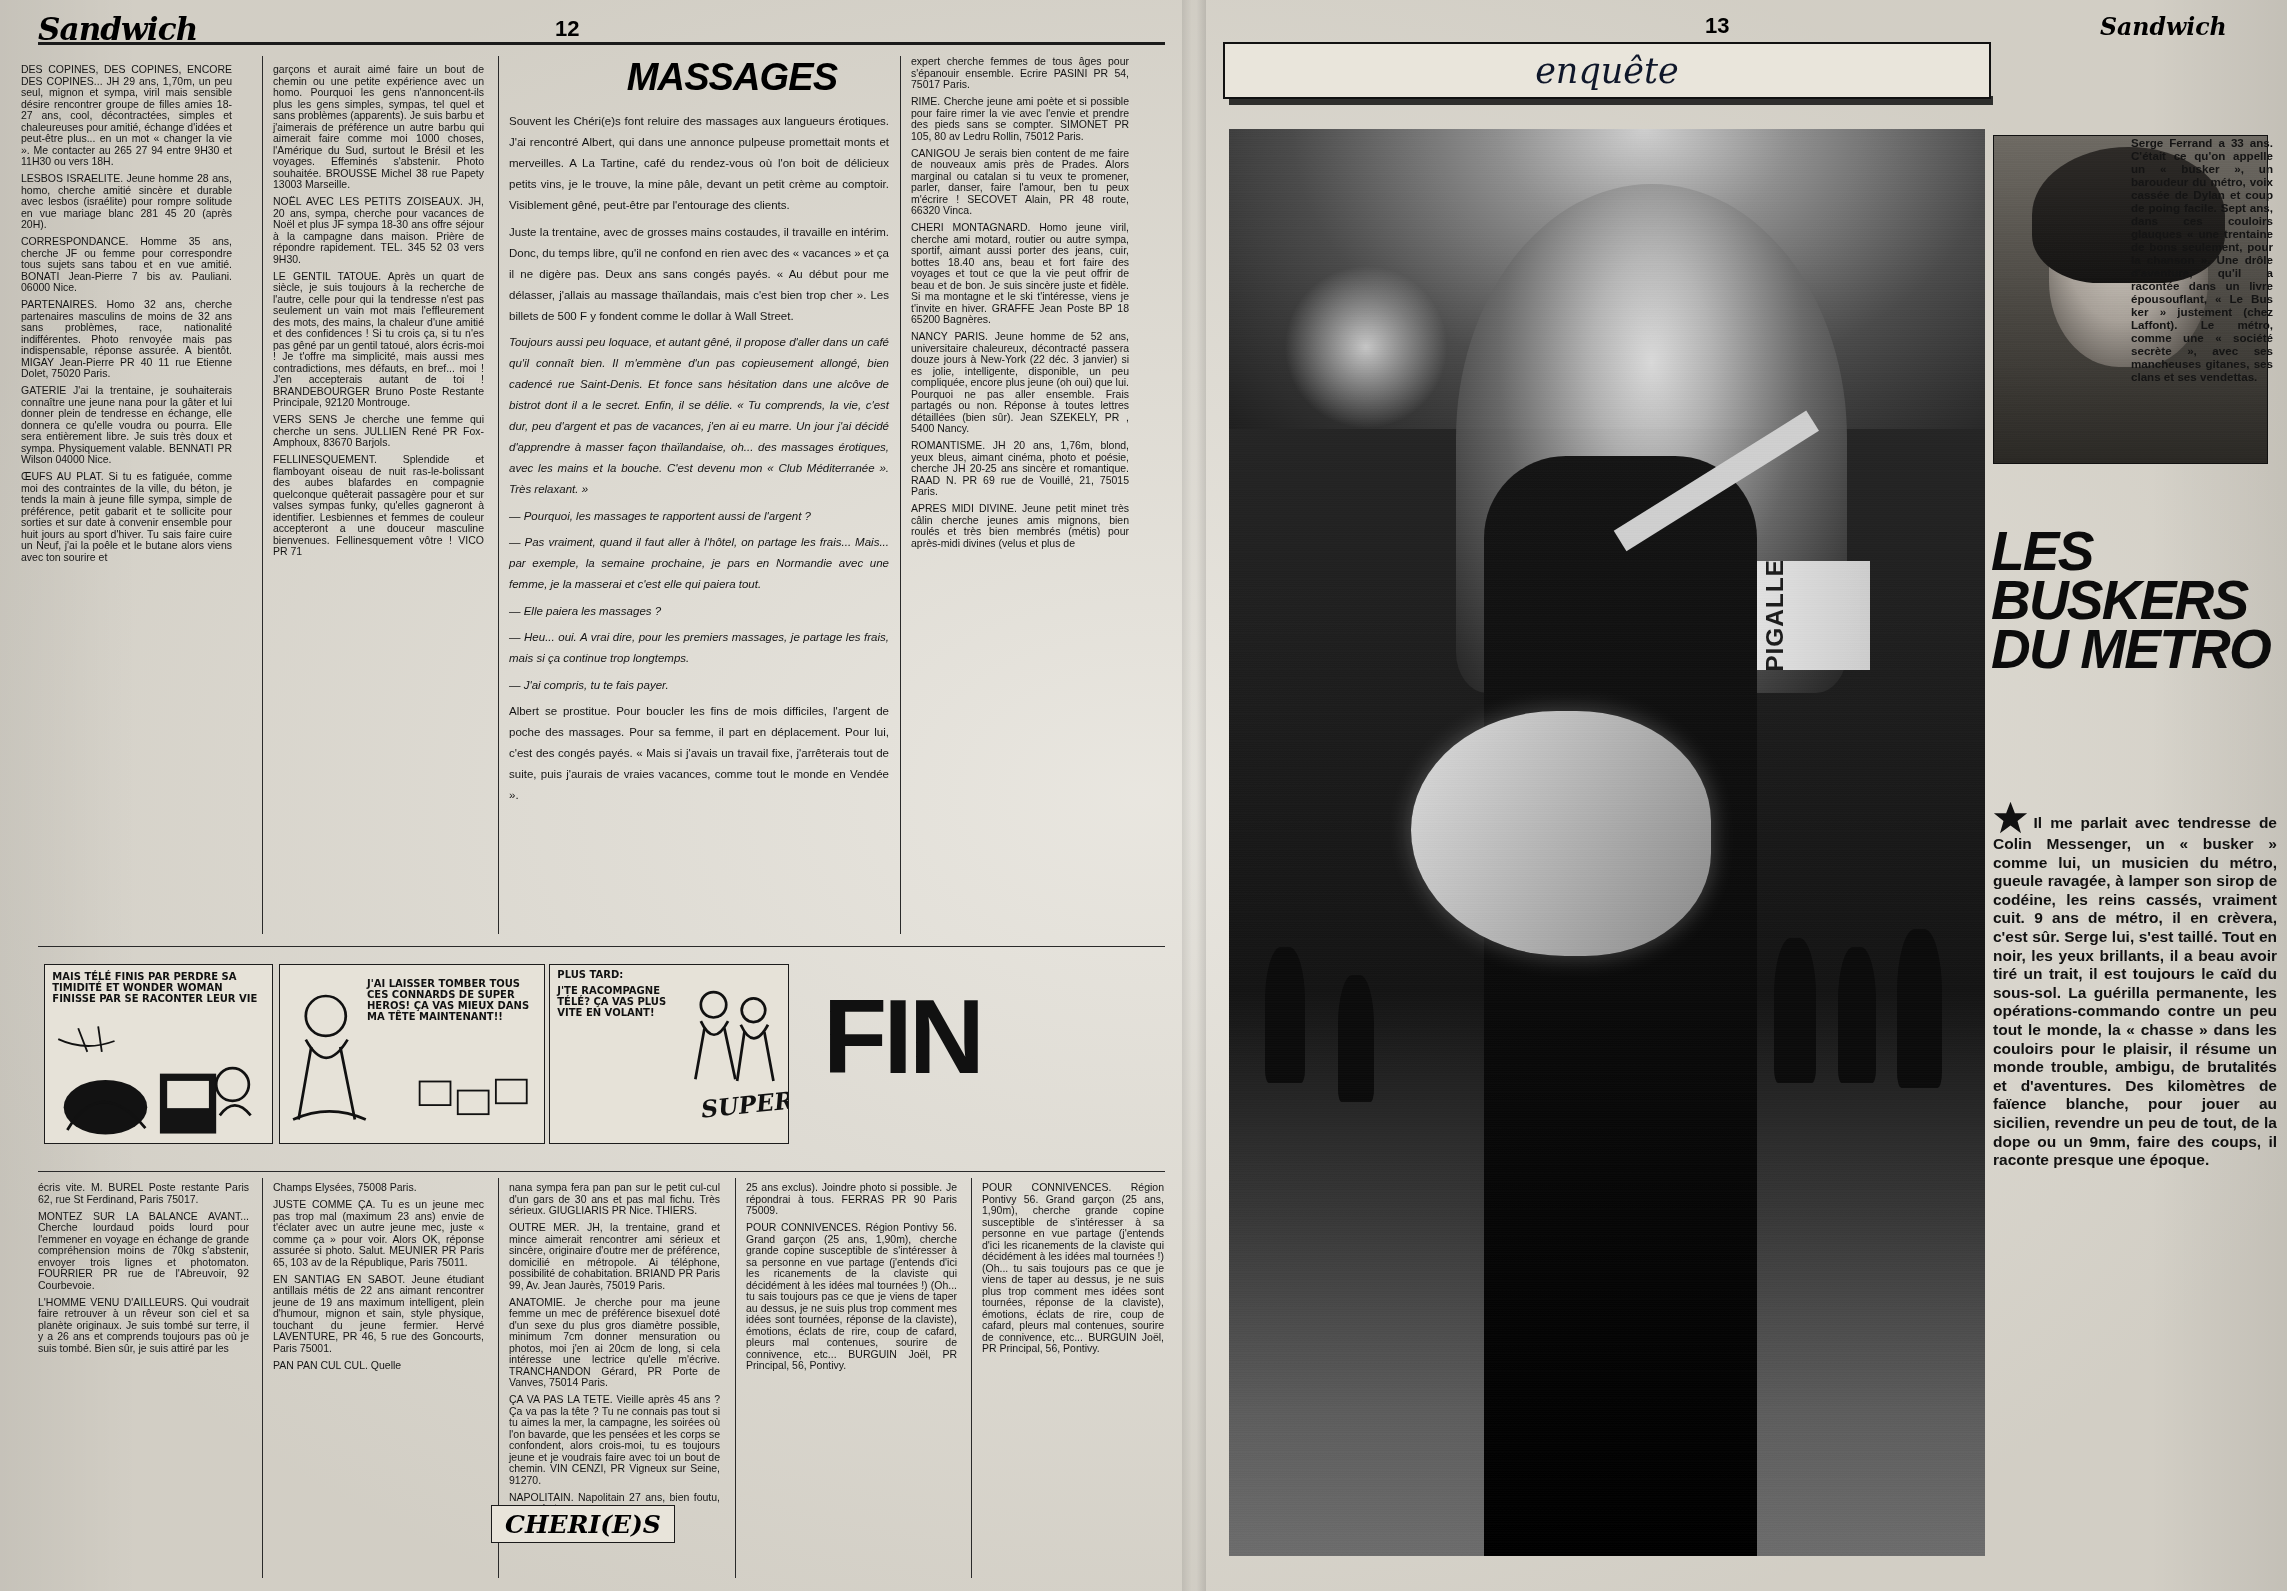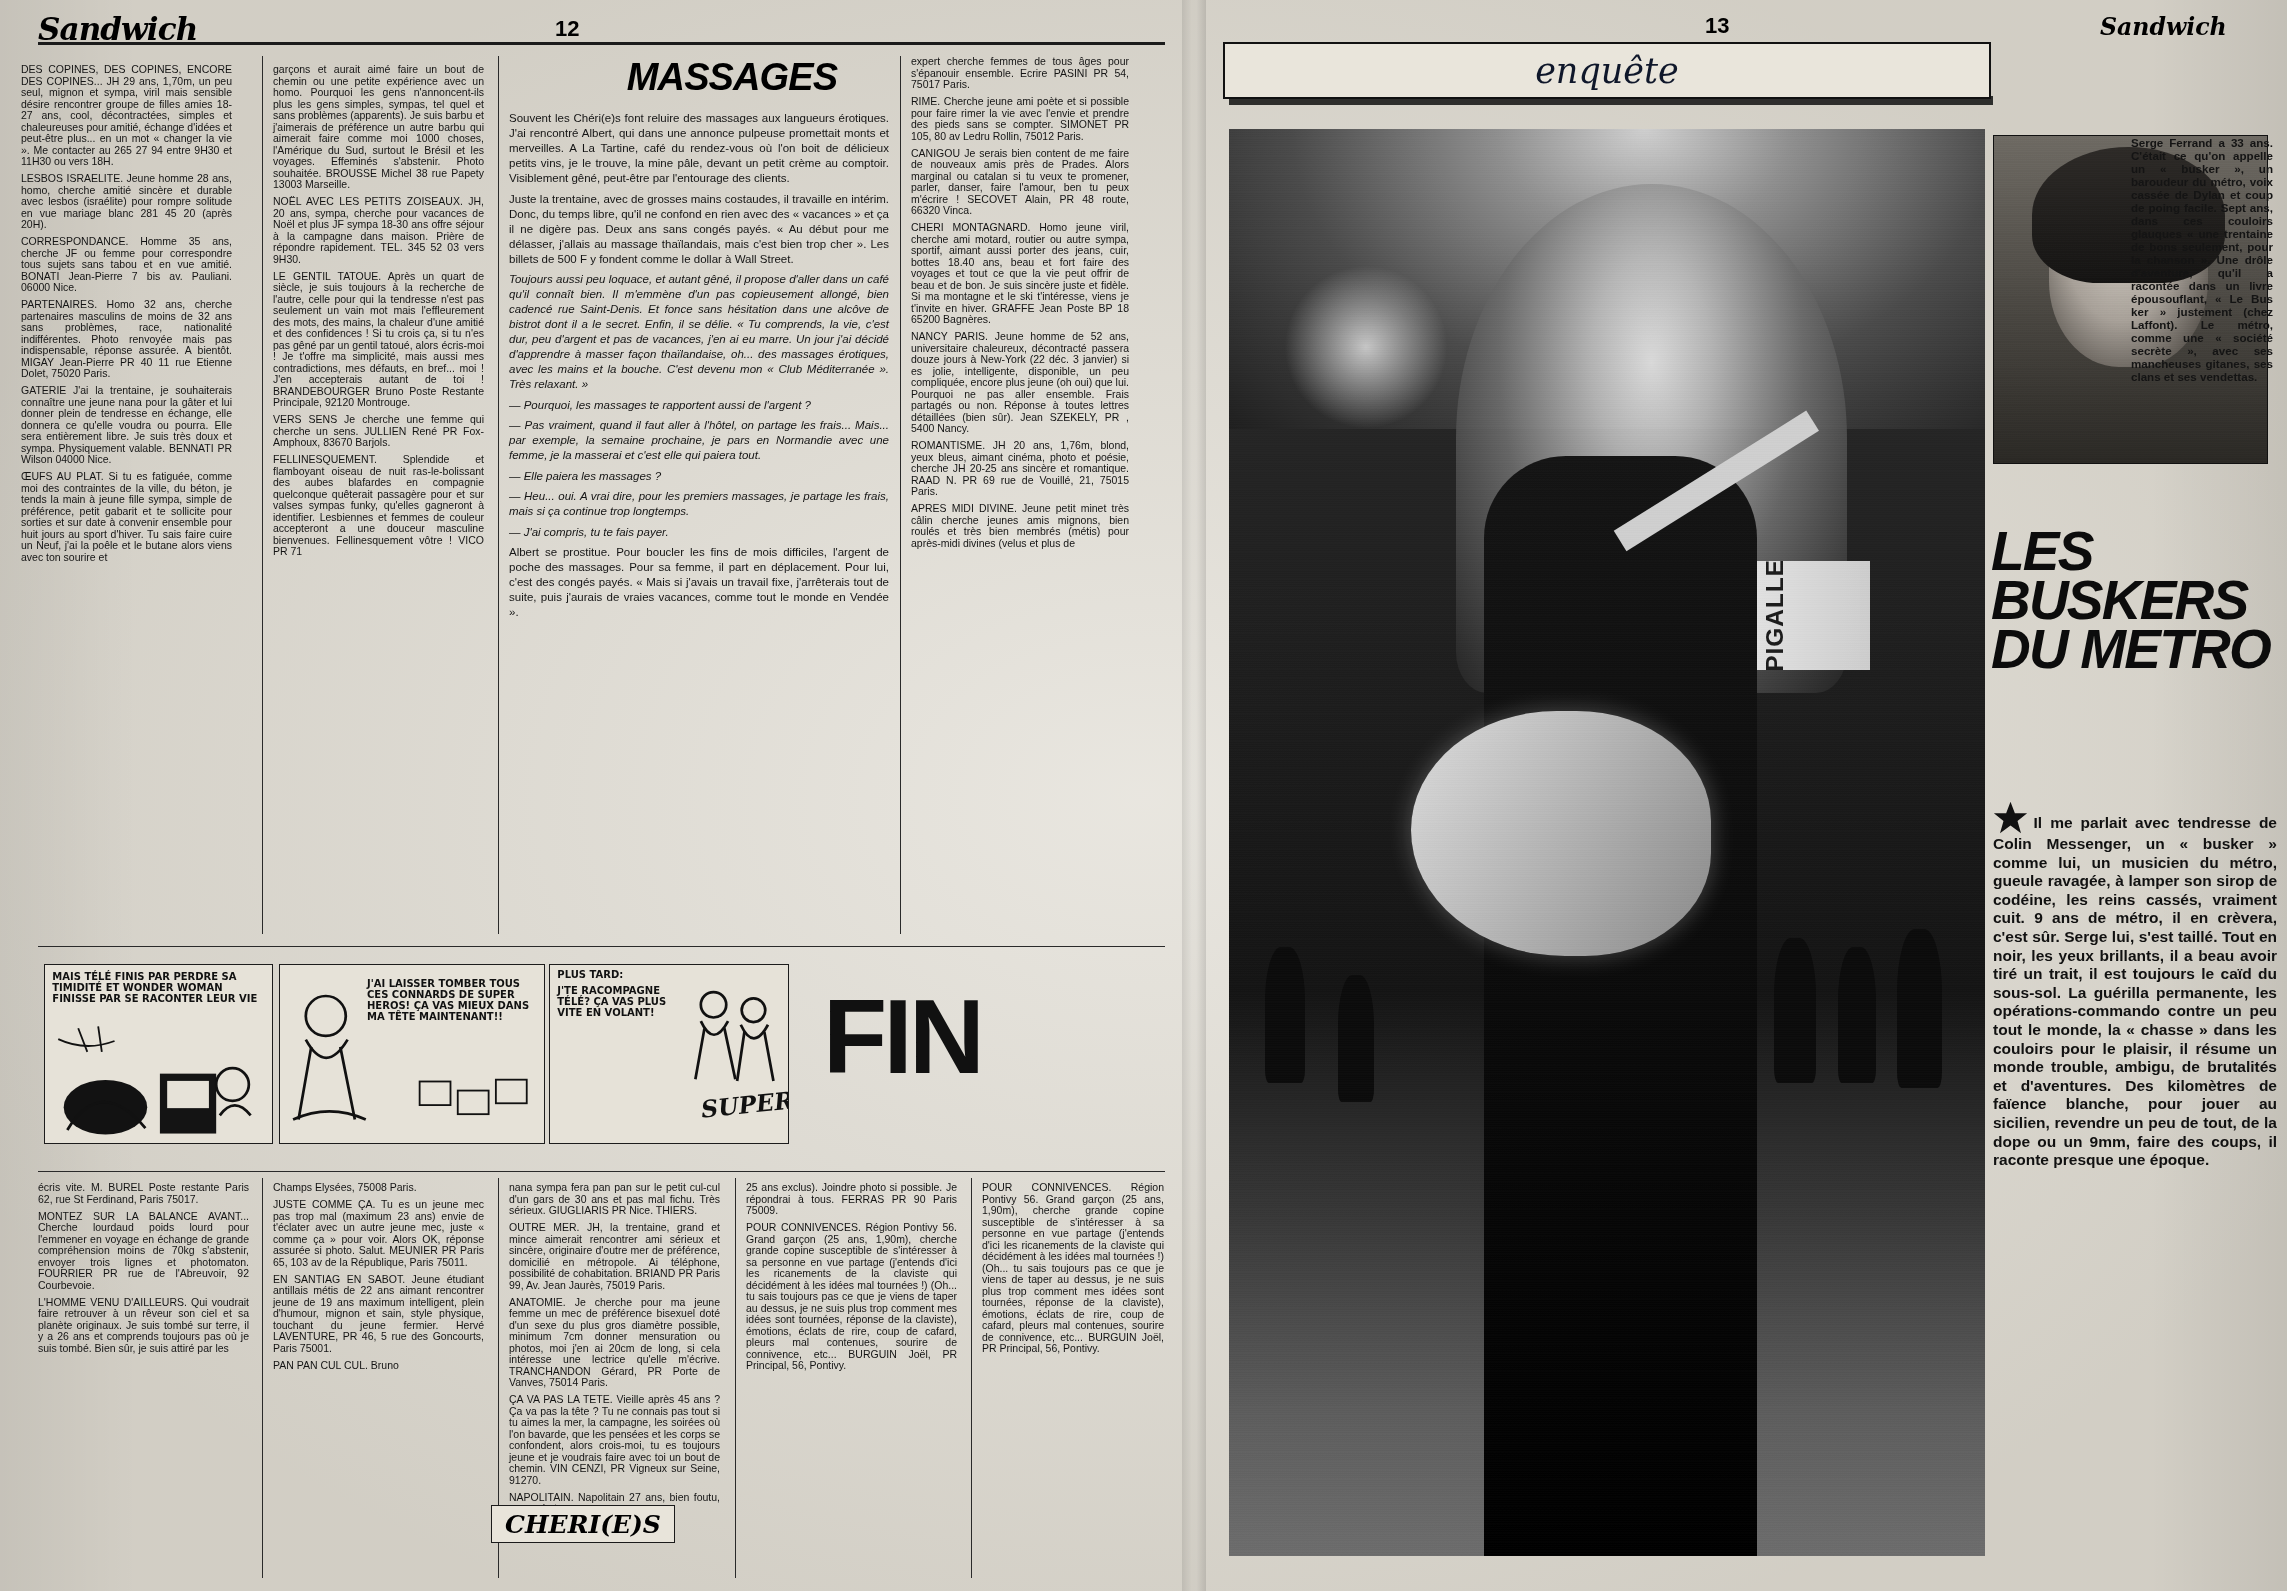--- a/index.html
+++ b/index.html
@@ -120,21 +120,21 @@
     <p>garçons et aurait aimé faire un bout de chemin ou une petite expérience avec un homo. Pourquoi les gens n'annoncent-ils plus les gens simples, sympas, tel quel et sans problèmes (apparents). Je suis barbu et j'aimerais de préférence un autre barbu qui aimerait faire comme moi 1000 choses, l'Amérique du Sud, surtout le Brésil et les voyages. Effeminés s'abstenir. Photo souhaitée. BROUSSE Michel 38 rue Papety 13003 Marseille.</p>
     <p>NOËL AVEC LES PETITS ZOISEAUX. JH, 20 ans, sympa, cherche pour vacances de Noël et plus JF sympa 18-30 ans offre séjour à la campagne dans maison. Prière de répondre rapidement. TEL. 345 52 03 vers 9H30.</p>
     <p>LE GENTIL TATOUE. Après un quart de siècle, je suis toujours à la recherche de l'autre, celle pour qui la tendresse n'est pas seulement un vain mot mais l'effleurement des mots, des mains, la chaleur d'une amitié et des confidences ! Si tu crois ça, si tu n'es pas gêné par un gentil tatoué, alors écris-moi ! Je t'offre ma simplicité, mais aussi mes contradictions, mes défauts, en bref... moi ! J'en accepterais autant de toi ! BRANDEBOURGER Bruno Poste Restante Principale, 92120 Montrouge.</p>
     <p>VERS SENS Je cherche une femme qui cherche un sens. JULLIEN René PR Fox-Amphoux, 83670 Barjols.</p>
     <p>FELLINESQUEMENT. Splendide et flamboyant oiseau de nuit ras-le-bolissant des aubes blafardes en compagnie quelconque quêterait passagère pour et sur valses sympas funky, qu'elles gagneront à identifier. Lesbiennes et femmes de couleur accepteront a une douceur masculine bienvenues. Fellinesquement vôtre ! VICO PR 71</p>
   </div>
 
   <div class="vsep" style="left:498px;top:56px;height:878px;"></div>
 
   <div class="massages-h">MASSAGES</div>
-  <div class="col" style="left:509px;top:111px;width:380px;height:827px;font-size:11.5px;line-height:15px;">
+  <div class="col" style="left:509px;top:111px;width:380px;height:827px;font-size:11.5px;line-height:21px;">
     <p>Souvent les Chéri(e)s font reluire des massages aux langueurs érotiques. J'ai rencontré Albert, qui dans une annonce pulpeuse promettait monts et merveilles. A La Tartine, café du rendez-vous où l'on boit de délicieux petits vins, je le trouve, la mine pâle, devant un petit crème au comptoir. Visiblement gêné, peut-être par l'entourage des clients.</p>
     <p>Juste la trentaine, avec de grosses mains costaudes, il travaille en intérim. Donc, du temps libre, qu'il ne confond en rien avec des « vacances » et ça il ne digère pas. Deux ans sans congés payés. « Au début pour me délasser, j'allais au massage thaïlandais, mais c'est bien trop cher ». Les billets de 500 F y fondent comme le dollar à Wall Street.</p>
     <p style="font-style:italic;">Toujours aussi peu loquace, et autant gêné, il propose d'aller dans un café qu'il connaît bien. Il m'emmène d'un pas copieusement allongé, bien cadencé rue Saint-Denis. Et fonce sans hésitation dans une alcôve de bistrot dont il a le secret. Enfin, il se délie. « Tu comprends, la vie, c'est dur, peu d'argent et pas de vacances, j'en ai eu marre. Un jour j'ai décidé d'apprendre à masser façon thaïlandaise, oh... des massages érotiques, avec les mains et la bouche. C'est devenu mon « Club Méditerranée ». Très relaxant. »</p>
     <p style="font-style:italic;">— Pourquoi, les massages te rapportent aussi de l'argent ?</p>
     <p style="font-style:italic;">— Pas vraiment, quand il faut aller à l'hôtel, on partage les frais... Mais... par exemple, la semaine prochaine, je pars en Normandie avec une femme, je la masserai et c'est elle qui paiera tout.</p>
     <p style="font-style:italic;">— Elle paiera les massages ?</p>
     <p style="font-style:italic;">— Heu... oui. A vrai dire, pour les premiers massages, je partage les frais, mais si ça continue trop longtemps.</p>
     <p style="font-style:italic;">— J'ai compris, tu te fais payer.</p>
     <p>Albert se prostitue. Pour boucler les fins de mois difficiles, l'argent de poche des massages. Pour sa femme, il part en déplacement. Pour lui, c'est des congés payés. « Mais si j'avais un travail fixe, j'arrêterais tout de suite, puis j'aurais de vraies vacances, comme tout le monde en Vendée ».</p>
     <p></p>
@@ -204,21 +204,21 @@
   <div class="col" style="left:38px;top:1182px;width:211px;height:391px;">
     <p>écris vite. M. BUREL Poste restante Paris 62, rue St Ferdinand, Paris 75017.</p>
     <p>MONTEZ SUR LA BALANCE AVANT... Cherche lourdaud poids lourd pour l'emmener en voyage en échange de grande compréhension moins de 70kg s'abstenir, envoyer trois lignes et photomaton. FOURRIER PR rue de l'Abreuvoir, 92 Courbevoie.</p>
     <p>L'HOMME VENU D'AILLEURS. Qui voudrait faire retrouver à un rêveur son ciel et sa planète originaux. Je suis tombé sur terre, il y a 26 ans et comprends toujours pas où je suis tombé. Bien sûr, je suis attiré par les</p>
   </div>
   <div class="vsep" style="left:262px;top:1178px;height:400px;"></div>
   <div class="col" style="left:273px;top:1182px;width:211px;height:391px;">
     <p>Champs Elysées, 75008 Paris.</p>
     <p>JUSTE COMME ÇA. Tu es un jeune mec pas trop mal (maximum 23 ans) envie de t'éclater avec un autre jeune mec, juste « comme ça » pour voir. Alors OK, réponse assurée si photo. Salut. MEUNIER PR Paris 65, 103 av de la République, Paris 75011.</p>
     <p>EN SANTIAG EN SABOT. Jeune étudiant antillais métis de 22 ans aimant rencontrer jeune de 19 ans maximum intelligent, plein d'humour, mignon et sain, style physique, touchant du jeune fermier. Hervé LAVENTURE, PR 46, 5 rue des Goncourts, Paris 75001.</p>
-    <p>PAN PAN CUL CUL. Bruno</p>
+    <p>PAN PAN CUL CUL. Quelle</p>
   </div>
   <div class="vsep" style="left:498px;top:1178px;height:400px;"></div>
   <div class="col" style="left:509px;top:1182px;width:211px;height:391px;">
     <p>nana sympa fera pan pan sur le petit cul-cul d'un gars de 30 ans et pas mal fichu. Très sérieux. GIUGLIARIS PR Nice. THIERS.</p>
     <p>OUTRE MER. JH, la trentaine, grand et mince aimerait rencontrer ami sérieux et sincère, originaire d'outre mer de préférence, domicilié en métropole. Ai téléphone, possibilité de cohabitation. BRIAND PR Paris 99, Av. Jean Jaurès, 75019 Paris.</p>
     <p>ANATOMIE. Je cherche pour ma jeune femme un mec de préférence bisexuel doté d'un sexe du plus gros diamètre possible, minimum 7cm donner mensuration ou photos, moi j'en ai 20cm de long, si cela intéresse une lectrice qu'elle m'écrive. TRANCHANDON Gérard, PR Porte de Vanves, 75014 Paris.</p>
     <p>ÇA VA PAS LA TETE. Vieille après 45 ans ? Ça va pas la tête ? Tu ne connais pas tout si tu aimes la mer, la campagne, les soirées où l'on bavarde, que les pensées et les corps se confondent, alors crois-moi, tu es toujours jeune et je voudrais faire avec toi un bout de chemin. VIN CENZI, PR Vigneux sur Seine, 91270.</p>
     <p>NAPOLITAIN. Napolitain 27 ans, bien foutu, sensuel et</p>
   </div>
   <div class="vsep" style="left:735px;top:1178px;height:400px;"></div>

